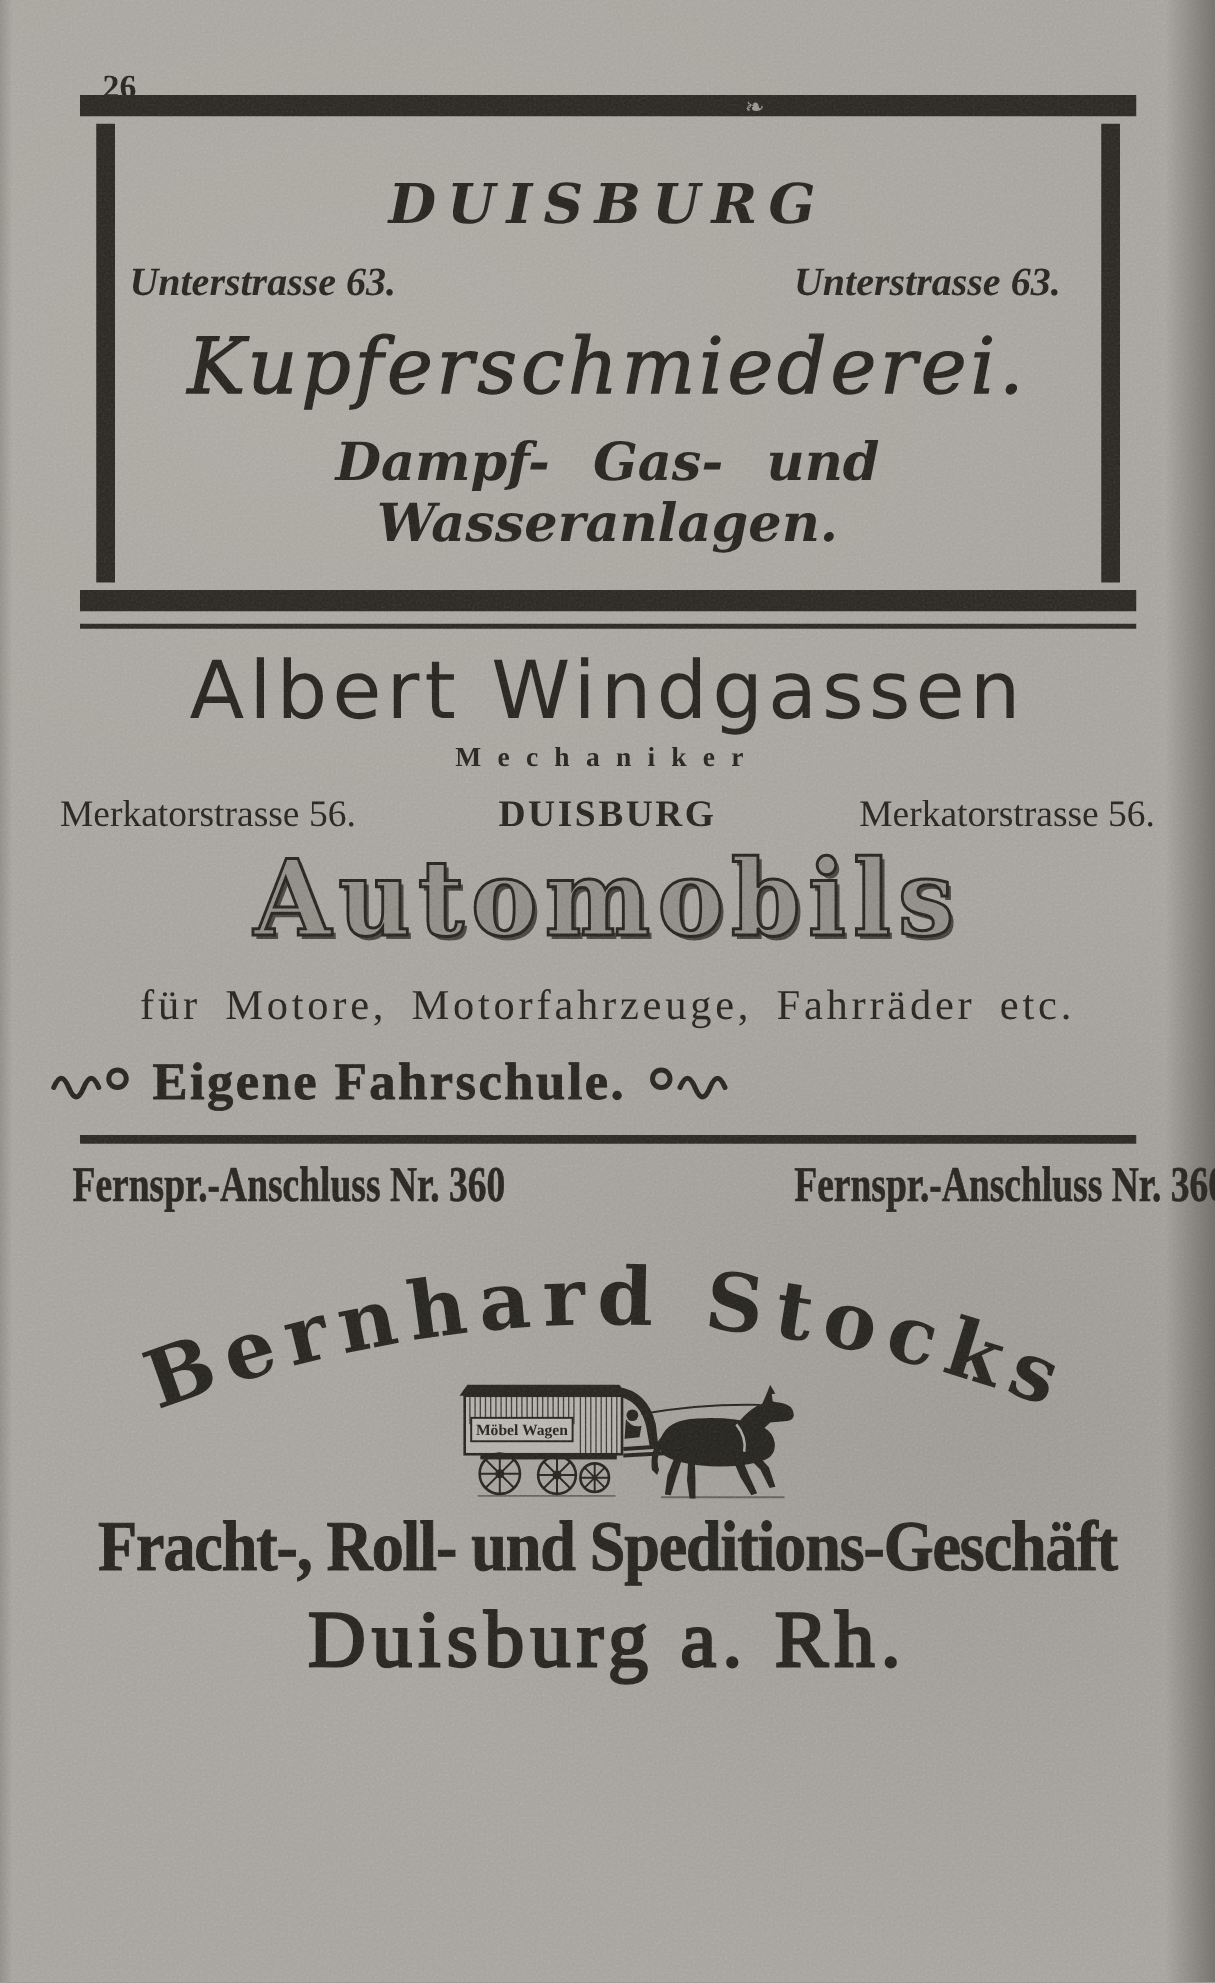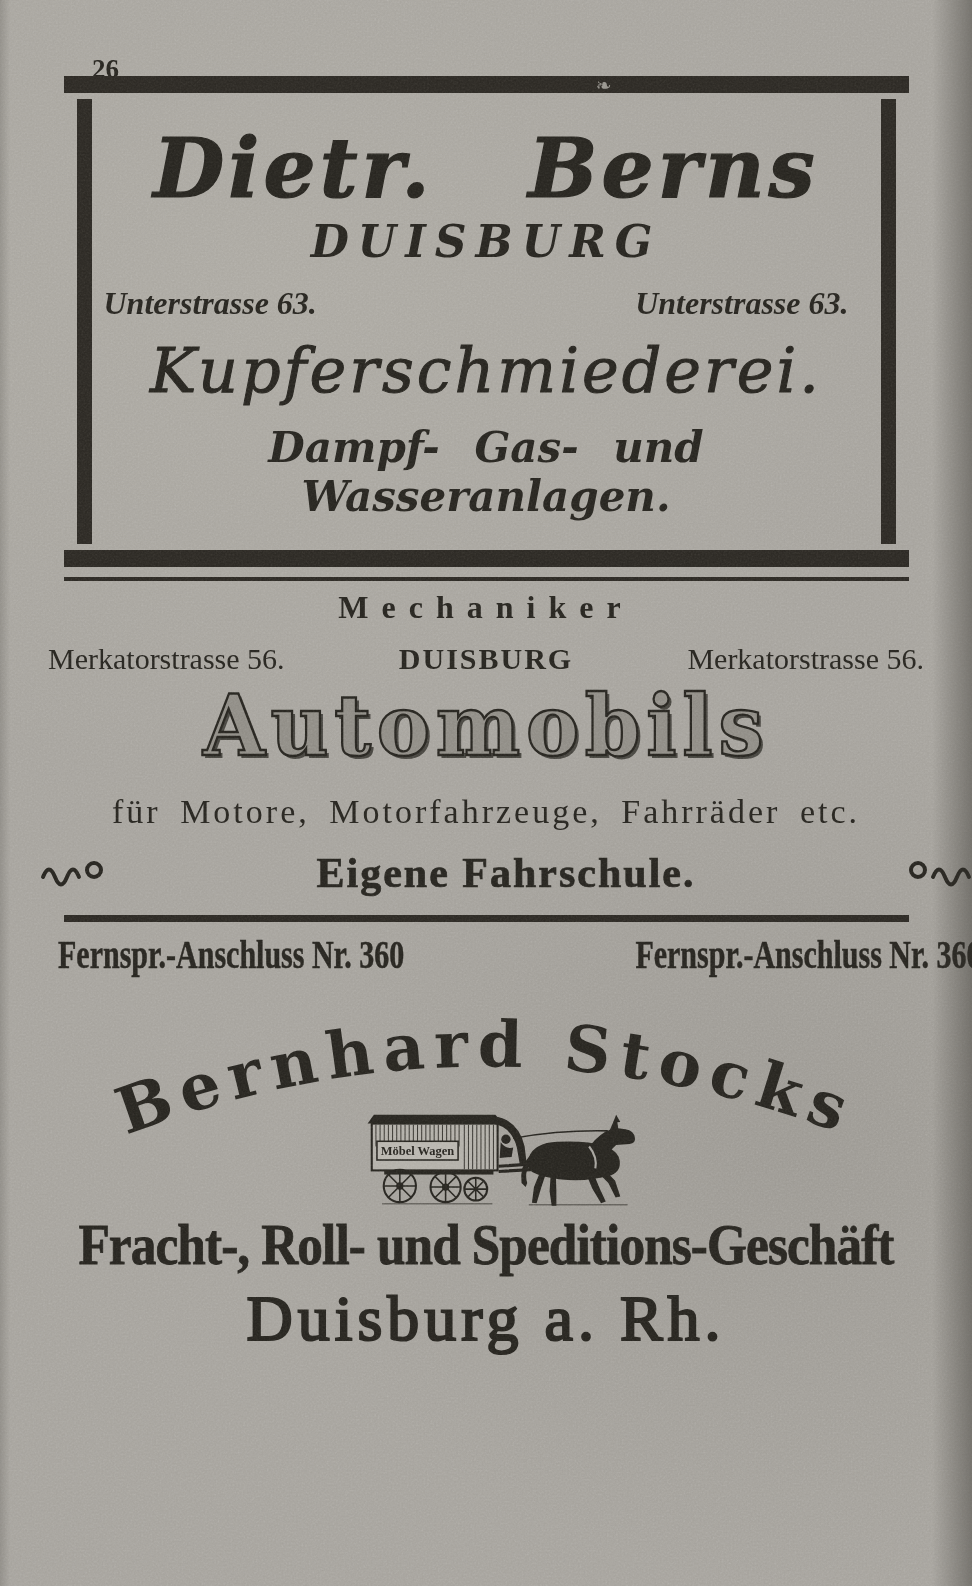--- a/index.html
+++ b/index.html
@@ -23,21 +23,21 @@
   }
   
   .grain{position:absolute;inset:0;width:100%;height:100%;z-index:40;pointer-events:none;
          mix-blend-mode:soft-light;opacity:.9;}
   .edge-shadow-right{position:absolute;top:0;right:0;width:40px;height:100%;z-index:45;pointer-events:none;
          background:linear-gradient(to right, rgba(50,48,43,0), rgba(50,48,43,.42));}
   .edge-shadow-left{position:absolute;top:0;left:0;width:10px;height:100%;z-index:45;pointer-events:none;
          background:linear-gradient(to right, rgba(50,48,43,.18), rgba(50,48,43,0));}
   
   .page-header{position:relative;padding-top:52px;text-align:center;}
-  .page-number{position:absolute;left:92px;top:54px;font-size:27px;font-weight:bold;text-align:right;}
+  .page-number{position:absolute;left:82px;top:54px;font-size:27px;font-weight:bold;text-align:right;}
   .page-title{font-size:30px;font-weight:bold;letter-spacing:1px;}
   
   .ad-frame{position:relative;width:845px;margin:24px auto 0;box-sizing:border-box;
             padding:54px 34px 46px;text-align:center;}
   .bar{position:absolute;background:var(--frame);}
   .bar-top{left:0;right:0;top:0;height:17px;}
   .bar-bottom{left:0;right:0;bottom:0;height:17px;}
   .bar-left{left:13px;top:23px;bottom:23px;width:15px;}
   .bar-right{right:13px;top:23px;bottom:23px;width:15px;}
   .bar-ornament{position:absolute;top:-2px;left:63%;font-size:19px;color:rgba(170,167,160,.85);z-index:2;}
@@ -54,34 +54,34 @@
   .berns-services{margin-top:22px;font-family:"DejaVu Serif", serif;font-style:italic;font-weight:bold;
                   font-size:42px;word-spacing:20px;}
   
   .rule{border:none;background:var(--frame);width:845px;margin:0 auto;}
   .rule-thin{height:4px;margin-top:10px;}
   .rule-thick{height:7px;margin-top:18px;}
   
   .ad-windgassen{text-align:center;}
   .wind-name{margin:18px 0 0;font-family:"DejaVu Sans", sans-serif;font-weight:400;
              font-size:64px;line-height:1;letter-spacing:4px;}
-  .wind-prof{margin-top:8px;font-size:32px;font-weight:bold;letter-spacing:13px;}
+  .wind-prof{margin-top:8px;font-size:22px;font-weight:bold;letter-spacing:13px;}
   .wind-addr{margin:16px auto 0;width:908px;padding:0 16px;box-sizing:border-box;
              font-size:30px;}
   .wind-addr .mid{font-weight:bold;letter-spacing:2px;}
   .wind-headline{margin:8px 0 0;font-family:"DejaVu Serif", serif;font-weight:bold;
                  font-size:84px;line-height:1;letter-spacing:6px;
                  color:#8f8c85;-webkit-text-stroke:2.4px var(--ink);
                  text-shadow:3px 3px 0 rgba(38,36,31,.75);
                  transform:scaleX(.95);}
   .wind-products{margin-top:6px;font-family:"DejaVu Serif", serif;font-style:italic;font-weight:bold;
                  font-size:34px;word-spacing:14px;}
   .wind-line1{margin-top:5px;font-size:34px;letter-spacing:1px;}
   .wind-line2{margin-top:25px;font-size:34px;letter-spacing:3px;word-spacing:8px;}
-  .school-row{margin-top:18px;display:flex;align-items:center;justify-content:space-between;gap:16px;margin-left:40px;}
+  .school-row{margin-top:18px;display:flex;align-items:center;justify-content:flex-start;gap:16px;margin-left:40px;}
   .school-text{font-size:42px;font-weight:bold;letter-spacing:2px;-webkit-text-stroke:.7px var(--ink);}
   .squiggle{display:block;}
   .squiggle path,.squiggle circle{stroke:var(--ink);stroke-width:4;fill:none;stroke-linecap:round;}
   
   .phone-row{display:flex;justify-content:space-between;margin-top:9px;padding:0 48px 0 58px;align-items:center;}
   .phone-row span{font-size:40px;font-weight:bold;white-space:nowrap;
                   -webkit-text-stroke:.5px var(--ink);}
   .phone-left{transform:scaleX(.75);transform-origin:left center;}
   .phone-right{transform:scaleX(.75);transform-origin:right center;}
   
@@ -106,33 +106,33 @@
   <header class="page-header">
     <span class="page-number">26</span>
   </header>
 
   <section class="ad-frame">
     <i class="bar bar-top"></i>
     <i class="bar bar-bottom"></i>
     <i class="bar bar-left"></i>
     <i class="bar bar-right"></i>
     <span class="bar-ornament">❧</span>
-    <h1 class="berns-name">Dietr. Berns</h1>
     <div class="berns-city">DUISBURG</div>
     <div class="addr-row berns-addr">
       <span>Unterstrasse 63.</span>
       <span>Unterstrasse 63.</span>
     </div>
     <h2 class="berns-trade">Kupferschmiederei.</h2>
     <div class="berns-services">Dampf- Gas- und Wasseranlagen.</div>
   </section>
 
   <hr class="rule rule-thin">
 
   <section class="ad-windgassen">
+    <h1 class="wind-name">Albert Windgassen</h1>
     <div class="wind-prof">Mechaniker</div>
     <div class="addr-row wind-addr">
       <span>Merkatorstrasse 56.</span>
       <span class="mid">DUISBURG</span>
       <span>Merkatorstrasse 56.</span>
     </div>
     <h2 class="wind-headline">Automobils</h2>
     <div class="wind-line2">für Motore, Motorfahrzeuge, Fahrräder etc.</div>
     <div class="school-row">
       <svg class="squiggle" width="66" height="28" viewBox="0 0 66 28">

